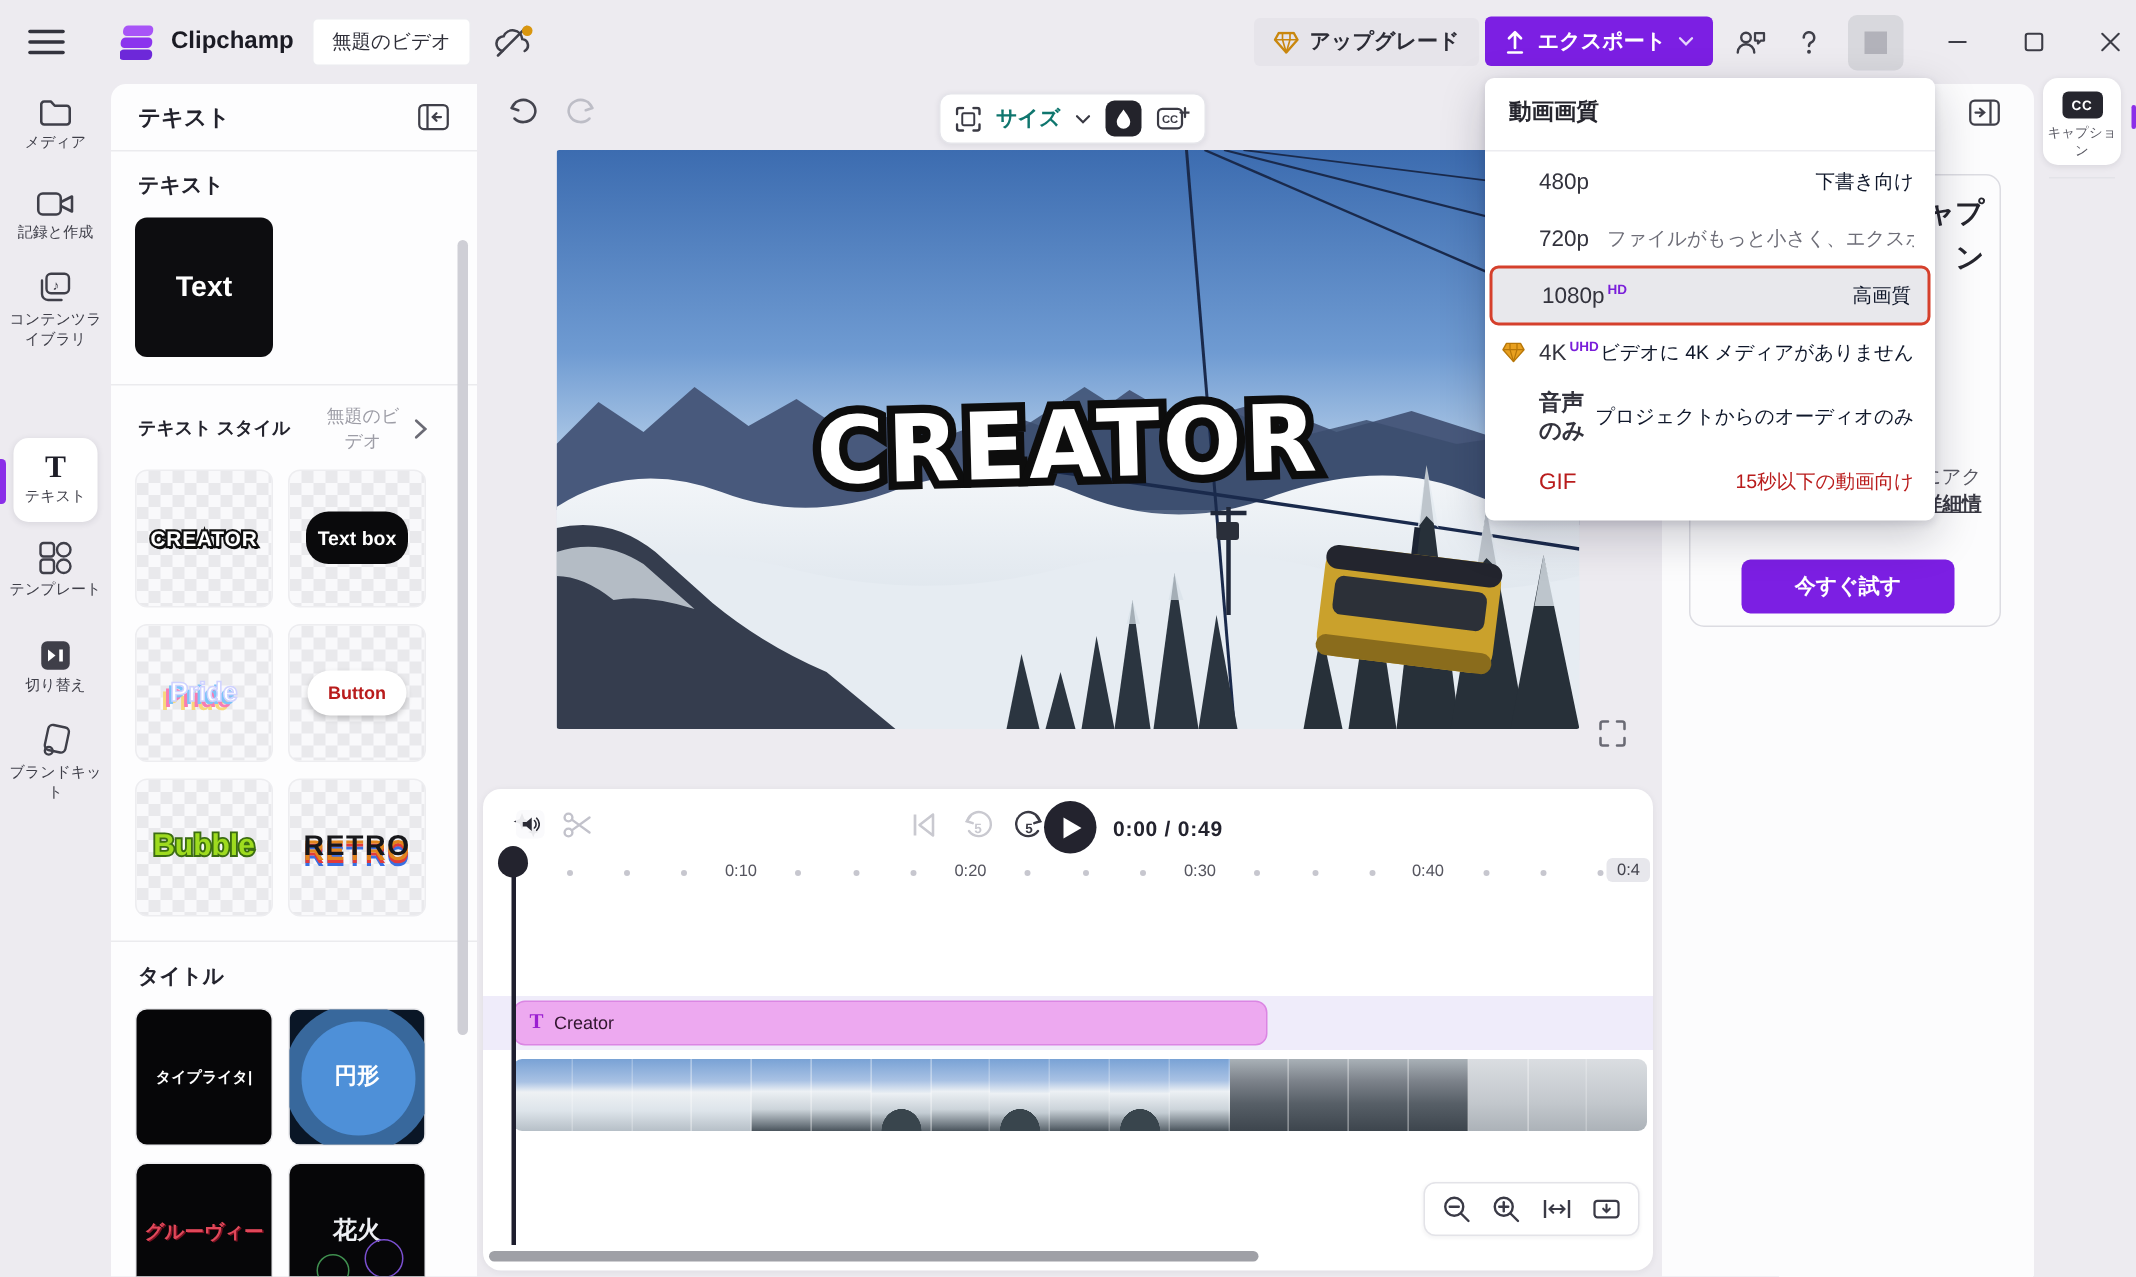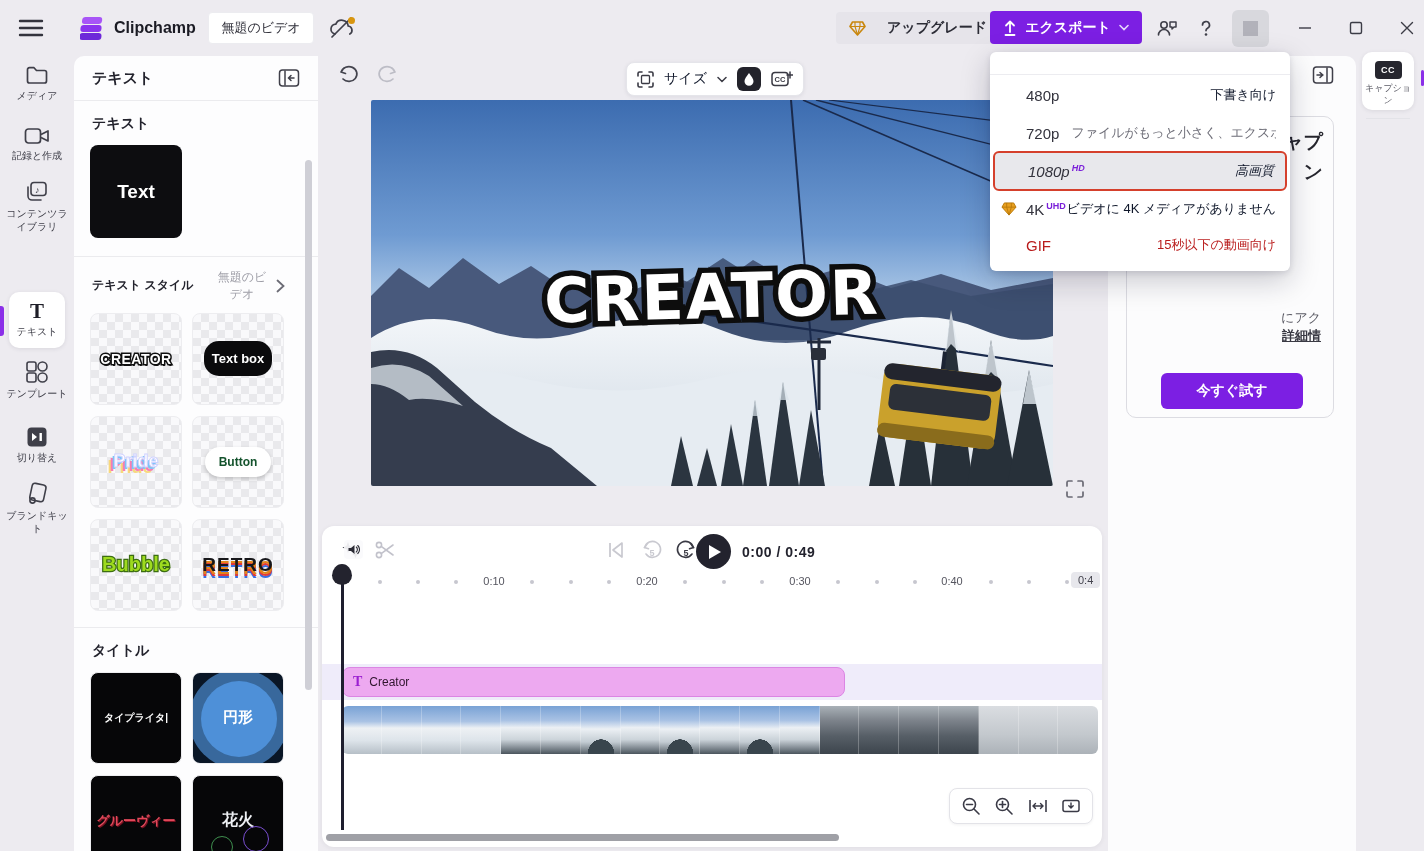--- a/index.html
+++ b/index.html
@@ -8,21 +8,21 @@
   .app { position:relative; width:1424px; height:851px; }
   svg { display:block; }
 
   
   .topbar { position:absolute; left:0; top:0; width:1424px; height:56px; display:flex; align-items:center; }
   .hamburger { position:absolute; left:18px; top:17px; width:28px; height:22px; cursor:pointer; }
   .logo-wrap { position:absolute; left:80px; top:14px; display:flex; align-items:center; gap:8px; }
   .logo-name { font-size:16px; font-weight:700; color:#1b1b24; }
   .title-box { position:absolute; left:208px; top:12px; width:106px; height:32px; background:#fff; border:1px solid #ececf0; border-radius:4px; display:flex; align-items:center; justify-content:center; font-size:13px; color:#2e2e38; }
   .cloud-btn { position:absolute; left:328px; top:15px; width:28px; height:26px; }
-  .upgrade-btn { position:absolute; left:836px; top:12px; height:32px; padding:0 13px; background:#e6e4ea; border-radius:4px; display:flex; align-items:center; gap:21px; font-size:14px; font-weight:700; color:#2c2c36; cursor:pointer; }
+  .upgrade-btn { position:absolute; left:836px; top:12px; height:32px; padding:0 13px; background:#e6e4ea; border-radius:4px; display:flex; align-items:center; gap:7px; font-size:14px; font-weight:700; color:#2c2c36; cursor:pointer; }
   .export-btn { position:absolute; left:990px; top:11px; width:152px; height:33px; background:#7c1fe3; border-radius:4px; display:flex; align-items:center; justify-content:center; gap:8px; font-size:14px; font-weight:700; color:#fff; cursor:pointer; }
   .tb-icon { position:absolute; top:16px; width:24px; height:24px; color:#3f3f49; cursor:pointer; }
   .avatar { position:absolute; left:1232px; top:10px; width:37px; height:37px; background:#d8d8dd; border-radius:6px; display:flex; align-items:center; justify-content:center; }
   .avatar-inner { width:15px; height:15px; background:#b2b2ba; }
   .winbtn { position:absolute; top:17px; width:22px; height:22px; color:#3c3c46; cursor:pointer; }
 
   
   .left-rail { position:absolute; left:0; top:56px; width:74px; bottom:0; }
   .nav-item { position:absolute; left:0; width:74px; display:flex; flex-direction:column; align-items:center; gap:4px; color:#3f3f49; cursor:pointer; }
   .nav-item .lbl { font-size:10px; line-height:1.25; text-align:center; width:66px; color:#3f3f49; }
@@ -41,38 +41,38 @@
   .styles-head .main { width:122px; font-size:12px; font-weight:700; line-height:1.45; color:#23232d; }
   .styles-head .all { width:56px; font-size:12px; color:#9d9da6; text-align:center; line-height:1.4; cursor:pointer; }
   .chev-grey { color:#6b6b75; margin-left:6px; cursor:pointer; }
   .tile-grid { display:grid; grid-template-columns:92px 92px; gap:11px 10px; margin-left:16px; }
   .tile { width:92px; height:92px; border-radius:8px; position:relative; overflow:hidden; cursor:pointer; border:1px solid #ededf0; display:flex; align-items:center; justify-content:center; }
   .checker { background:repeating-conic-gradient(#e9e9ec 0% 25%, #f9f9fb 0% 50%); background-size:16px 16px; }
   .dark-tile { background:#060608; }
   .st-creator { font-size:14px; font-weight:700; color:#fff; -webkit-text-stroke:3px #101010; paint-order:stroke; letter-spacing:.5px; text-shadow:1px 2px 0 #101010; }
   .st-textbox { background:#0a0a0c; color:#fff; font-size:13px; font-weight:700; padding:10px 8px;border-radius:15px; }
   .st-pride { font-size:18px; font-weight:700; color:#fff; -webkit-text-stroke:1px #cfd2ff; text-shadow:-2px 2px 0 #7cc4f8,-4px 4px 0 #f87cb2,-6px 6px 0 #f8d87c; }
-  .st-button { background:#fff; color:#14532d; font-size:12px; font-weight:700; padding:8px 14px; border-radius:999px; box-shadow:0 2px 4px rgba(0,0,0,.2); }
+  .st-button { background:#fff; color:#b91c1c; font-size:12px; font-weight:700; padding:8px 14px; border-radius:999px; box-shadow:0 2px 4px rgba(0,0,0,.2); }
   .st-bubble { font-size:20px; font-weight:700; color:#9edb1f; -webkit-text-stroke:2.5px #3c6d12; paint-order:stroke; }
   .st-retro { font-size:19px; font-weight:800; color:#17171a; letter-spacing:1px; text-shadow:0 3px 0 #e2851c,0 5px 0 #e23a3a,0 7px 0 #3a6fe2; }
   .ti-small { color:#fff; font-size:10px; font-weight:600; }
   .ti-circle-outer { position:absolute; inset:0; background:#0a1626; }
   .ti-c1 { position:absolute; left:-4px; top:-4px; width:100px; height:100px; border-radius:50%; background:#38689c; }
   .ti-c2 { position:absolute; left:8px; top:8px; width:76px; height:76px; border-radius:50%; background:#4e90d8; }
   .ti-circle-lbl { position:relative; color:#fff; font-size:15px; font-weight:700; }
   .ti-groovy { color:#e0485a; font-size:13px; font-weight:700; text-shadow:1px 1px 0 #7a1020; }
   .ti-fire { color:#eef0f4; font-size:16px; font-weight:700; }
   .fire-ring { position:absolute; border-radius:50%; }
   .panel-scroll { position:absolute; right:6px; top:104px; width:7px; height:530px; background:#cfcfd6; border-radius:4px; cursor:pointer; }
 
   
   .center { position:absolute; left:318px; top:56px; width:788px; height:795px; }
   .undo-redo { position:absolute; top:8px; width:22px; height:22px; cursor:pointer; }
   .canvas-toolbar { position:absolute; left:308px; top:6px; height:34px; padding:0 10px; background:#fff; border:1px solid #e5e5ea; border-radius:8px; box-shadow:0 1px 4px rgba(30,30,50,.08); display:flex; align-items:center; gap:10px; }
-  .size-lbl { font-size:14px; font-weight:400; color:#0f172a; }
+  .size-lbl { font-size:14px; font-weight:700; color:#0f766e; }
   .paint-tile { width:24px; height:24px; background:#23232b; border-radius:6px; display:flex; align-items:center; justify-content:center; cursor:pointer; }
   .video-canvas { position:absolute; left:53px; top:44px; width:682px; height:386px; border-radius:2px; overflow:hidden; cursor:pointer; }
   .fullscreen-btn { position:absolute; left:748px; top:424px; width:20px; height:20px; color:#6a6a74; cursor:pointer; }
 
   
   .timeline { position:absolute; left:322px; top:526px; width:780px; height:321px; background:#fff; border-radius:12px; box-shadow:0 1px 5px rgba(40,40,60,.07); overflow:hidden; }
   .tl-icon { position:absolute; width:22px; height:22px; cursor:pointer; }
   .play-btn { position:absolute; left:374px; top:8px; width:35px; height:35px; background:#23232e; border-radius:50%; display:flex; align-items:center; justify-content:center; cursor:pointer; }
   .play-tri { width:0; height:0; border-left:12px solid #fff; border-top:7px solid transparent; border-bottom:7px solid transparent; margin-left:3px; }
   .time-display { position:absolute; left:420px; top:18px; font-size:14px; font-weight:700; color:#23232e; letter-spacing:.5px; }
@@ -116,21 +116,21 @@
   .dropdown { position:absolute; left:990px; top:52px; width:300px; background:#fff; border-radius:6px; box-shadow:0 10px 30px rgba(20,20,40,.22),0 2px 6px rgba(20,20,40,.12); z-index:60; padding-bottom:8px; }
   .dd-head { padding:13px 16px 9px 16px; }
   .dd-title { font-size:15px; font-weight:700; color:#26262e; margin-bottom:7px; }
   .dd-sub { font-size:13px; color:#6b6b75; line-height:1.45; }
   .dd-divider { height:1px; background:#ececf0; }
   .dd-row { position:relative; display:flex; align-items:center; padding:0 14px 0 36px; cursor:pointer; }
   .dd-label { font-size:15px; color:#33333d; white-space:nowrap; }
   .dd-badge { font-size:9px; font-weight:700; color:#7a1fd9; vertical-align:super; margin-left:2px; }
   .dd-note { font-size:13px; color:#0f172a; margin-left:auto; white-space:nowrap; }
   .dd-note-inline { font-size:13px; color:#6e6e78; margin-left:12px; white-space:nowrap; overflow:hidden; flex:1; }
-  .dd-selected { background:#e8e8ec; border:2px solid #d5402c; border-radius:6px; margin:0 3px; padding:0 11px 0 33px;font-style:italic; }
+  .dd-selected { background:#e8e8ec; border:2px solid #d5402c; border-radius:6px; margin:0 3px; padding:0 11px 0 33px; }
   .dd-disabled .dd-label, .dd-disabled .dd-note { color:#b91c1c; }
   .gem-abs { position:absolute; left:11px; top:50%; transform:translateY(-50%); }
 </style>
 </head>
 <body>
 
 <div class="app">
 
   <div class="topbar">
     <div class="hamburger">
@@ -579,20 +579,21 @@
 
   <div class="cc-rail-btn">
     <div class="cc-badge">CC</div>
     <div class="cc-rail-lbl">キャプション</div>
   </div>
   <div class="rail-divider"></div>
   <div class="edge-indicator"></div>
 
   <div class="dropdown">
     <div class="dd-head">
+      <div class="dd-title">動画画質</div>
     </div>
     <div class="dd-divider"></div>
     <div class="dd-row" style="height:40px">
       <span class="dd-label">480p</span>
       <span class="dd-note">下書き向け</span>
     </div>
     <div class="dd-row" style="height:36px">
       <span class="dd-label">720p</span>
       <span class="dd-note-inline">ファイルがもっと小さく、エクスポート</span>
     </div>
@@ -601,19 +602,23 @@
       <span class="dd-note">高画質</span>
     </div>
     <div class="dd-row" style="height:36px">
       <svg class="gem-abs" width="16" height="14" viewBox="0 0 17 15">
           <path d="M3.5 1 h10 L16 5.5 L8.5 14 L1 5.5 Z" fill="#e8a020" stroke="#b87708" stroke-width="1" stroke-linejoin="round"></path>
           <path d="M1 5.5 h15 M6 1 L6 5.5 L8.5 14 M11 1 L11 5.5 L8.5 14" stroke="#b87708" stroke-width=".9" fill="none"></path>
         </svg>
       <span class="dd-label"><span>4K</span><span class="dd-badge">UHD</span></span>
       <span class="dd-note">ビデオに 4K メディアがありません</span>
     </div>
+    <div class="dd-row" style="height:50px">
+      <span class="dd-label" style="font-weight:700;width:64px;white-space:normal;line-height:1.3">音声のみ</span>
+      <span class="dd-note">プロジェクトからのオーディオのみ</span>
+    </div>
     <div class="dd-row dd-disabled" style="height:36px">
       <span class="dd-label">GIF</span>
       <span class="dd-note">15秒以下の動画向け</span>
     </div>
   </div>
 
 </div>
 
 </body></html>

